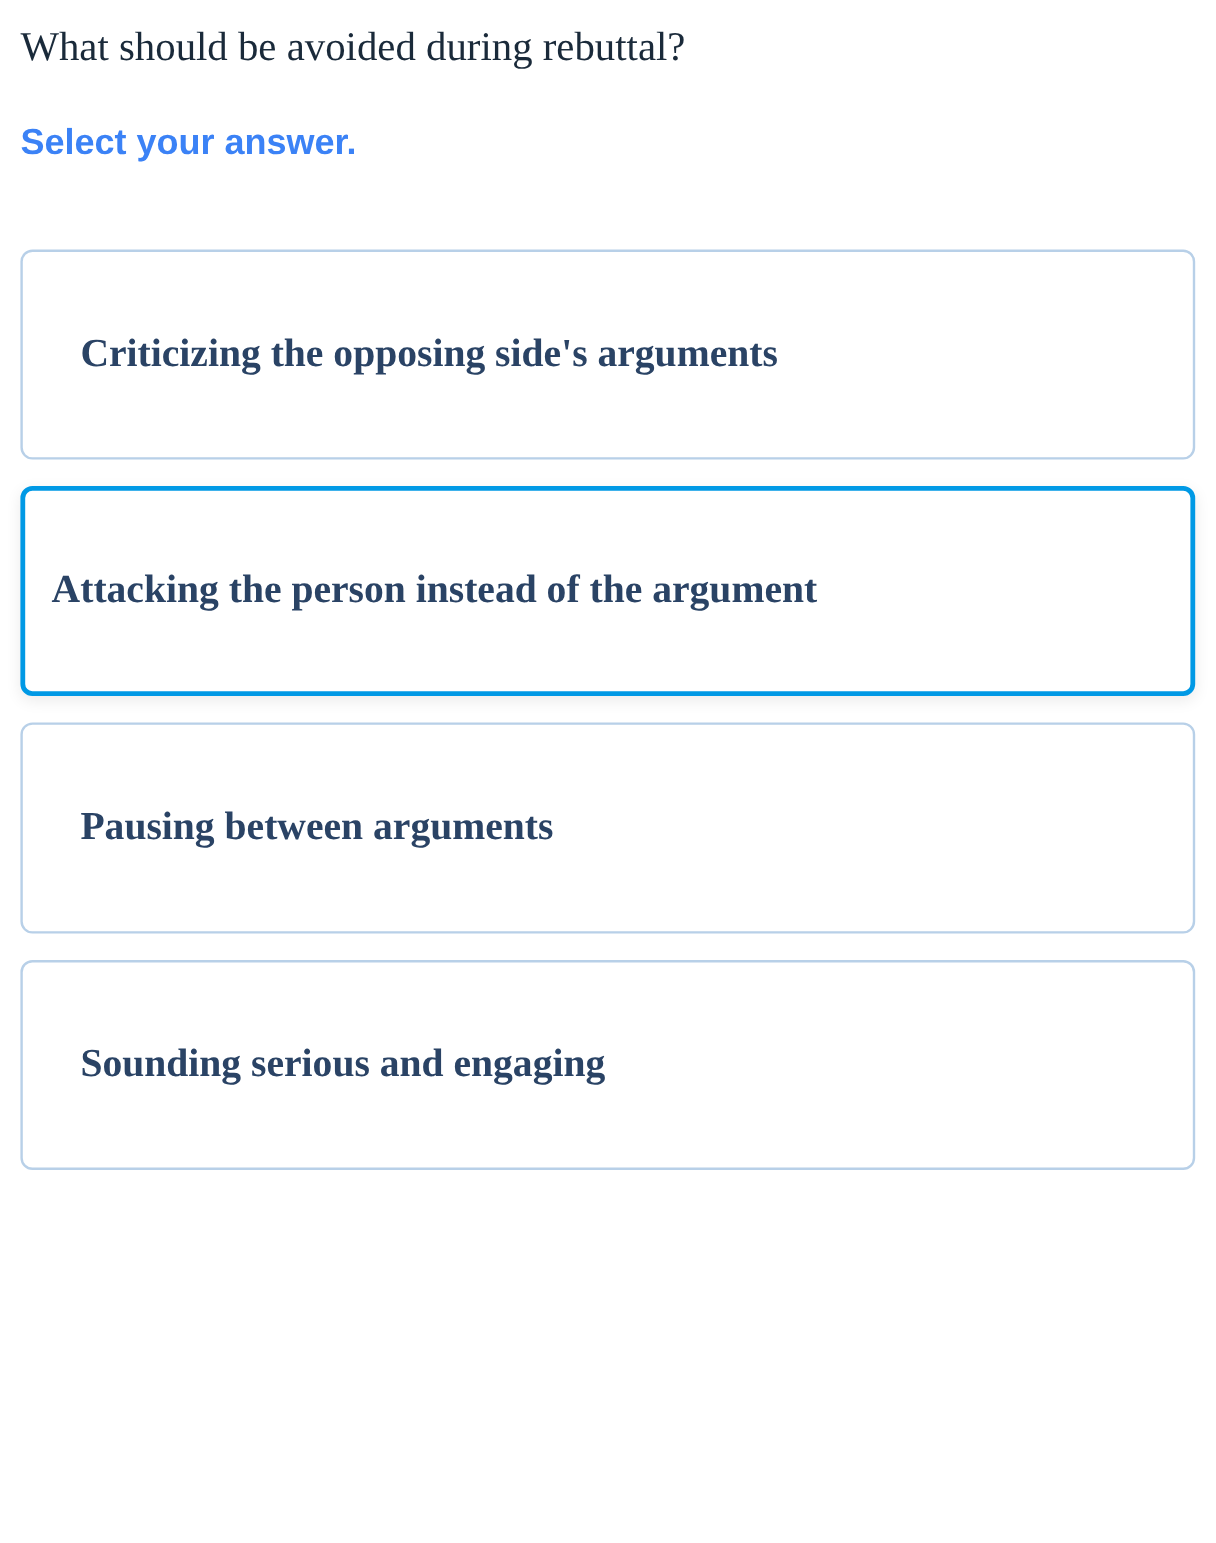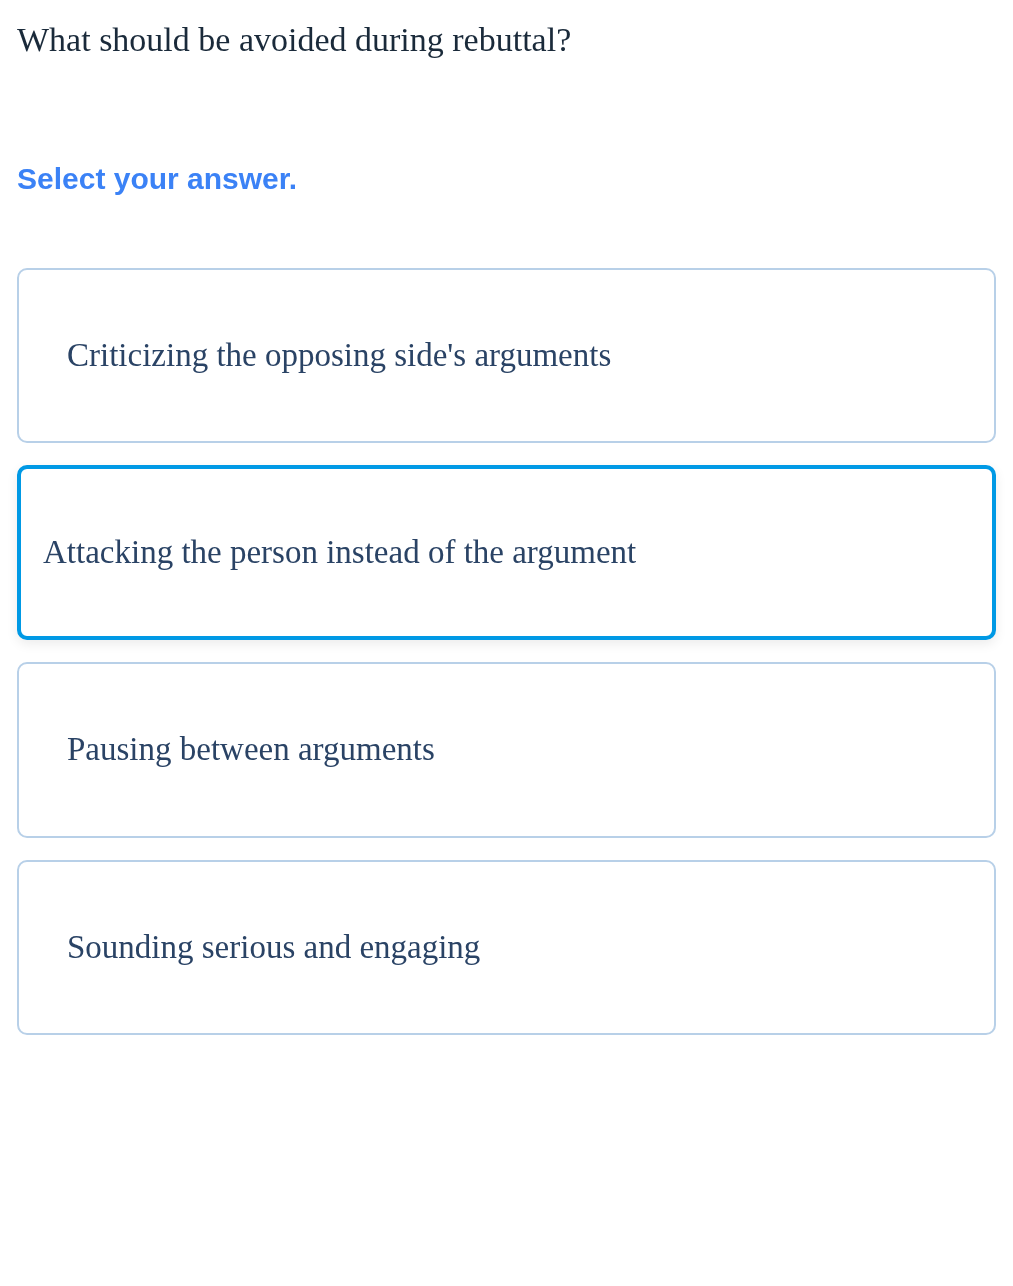--- a/index.html
+++ b/index.html
@@ -11,21 +11,21 @@
       font-family: Georgia, 'Times New Roman', serif;
       background: #ffffff;
       width: 1013px;
       height: 1286px;
       padding: 18px 17px;
     }
     .question-text {
       font-size: 34px;
       color: #1a2a3a;
       font-weight: 400;
-      margin-bottom: 100px;
+      margin-bottom: 40px;
       line-height: 1.3;
     }
     .instruction-text {
       font-family: -apple-system, BlinkMacSystemFont, 'Segoe UI', Arial, sans-serif;
       font-size: 30px;
       font-weight: 700;
       color: #3b82f6;
       margin-bottom: 72px;
     }
     .options-container {
@@ -42,21 +42,21 @@
     }
     .option.selected {
       border: 4px solid #0099e5;
       box-shadow: 0 4px 12px rgba(0, 0, 0, 0.08);
       padding: 58px 22px;
     }
     .option-text {
       font-size: 33px;
       color: #2a4365;
       line-height: 1.55;
-      font-weight: 400;
+      font-weight: 700;
     }
   </style>
 </head>
 <body>
 
 <div class="question-text">What should be avoided during rebuttal?</div>
 
 <div class="instruction-text">Select your answer.</div>
 
 <div class="options-container">

